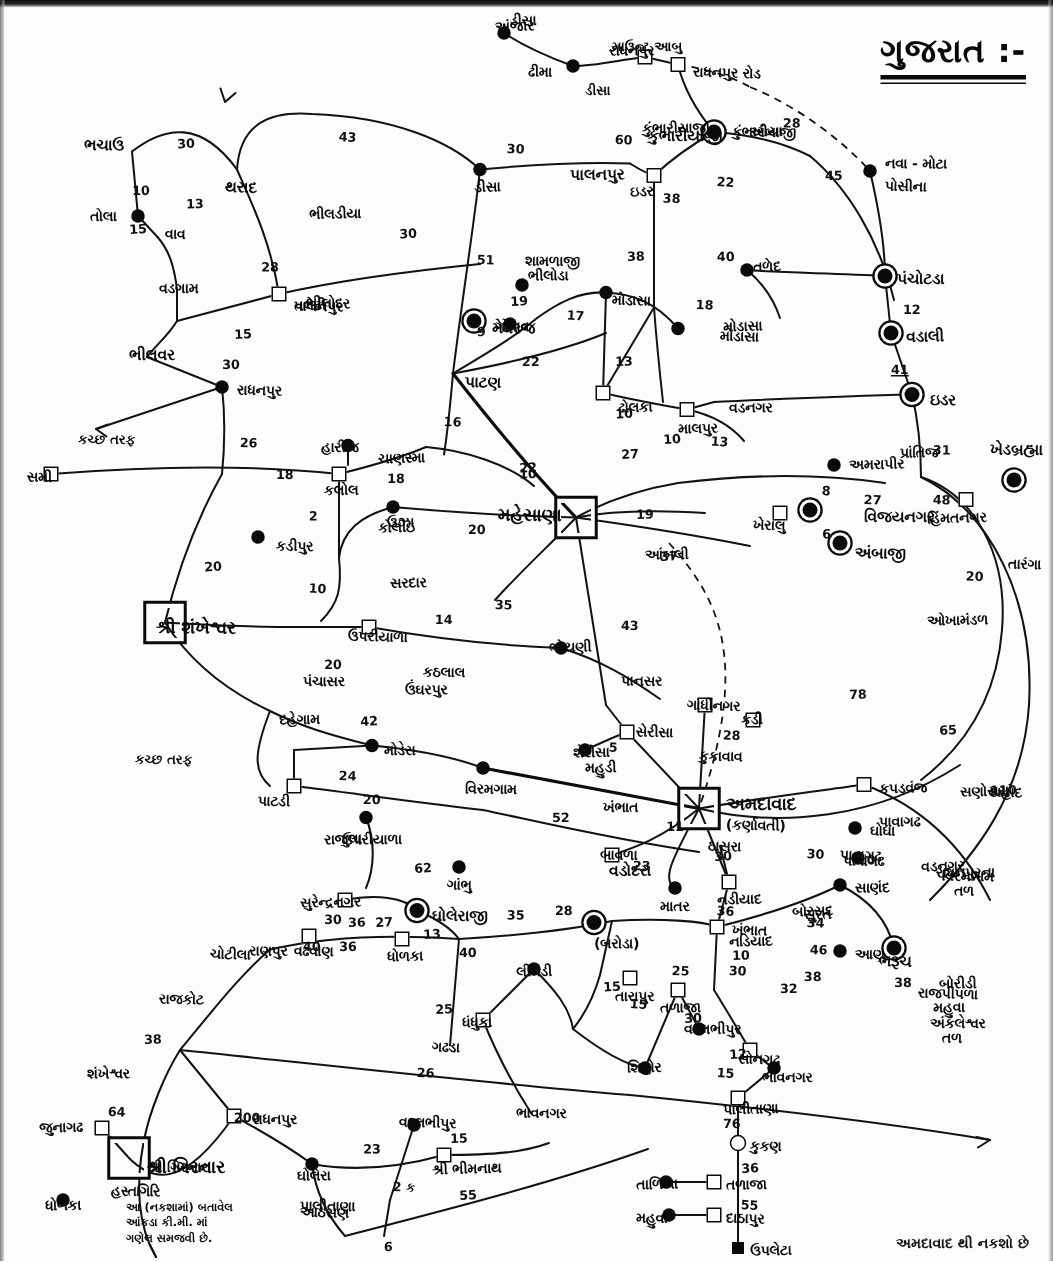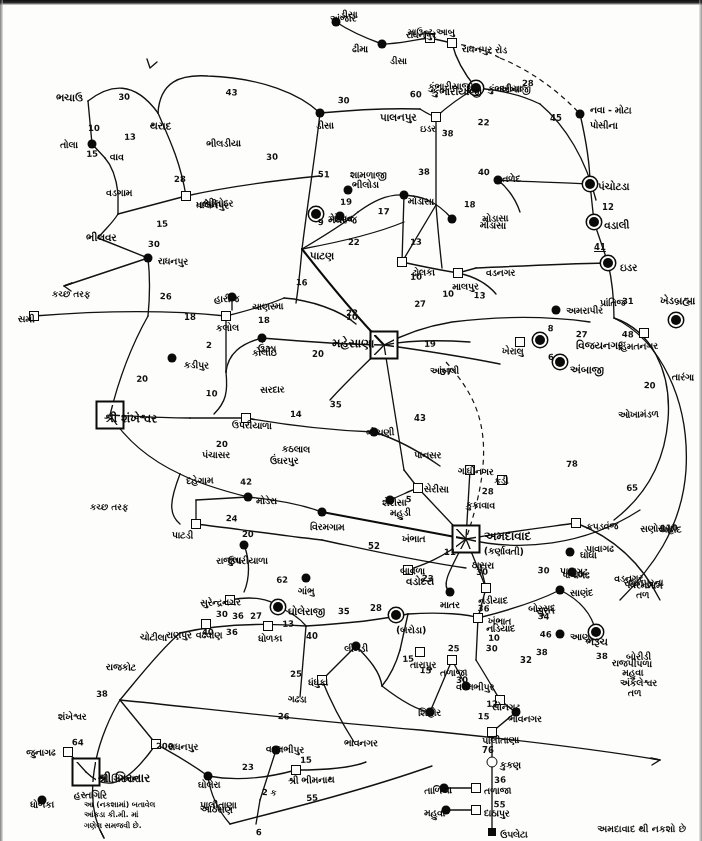--- a/index.html
+++ b/index.html
@@ -602,20 +602,21 @@
     </div>
 
   <div id="layer-arrows">
       <div class="lbl arrowlbl" style="left: 52px; top: 290px;">કચ્છ તરફ</div>
       <div class="lbl arrowlbl" style="left: 90px; top: 503px;">કચ્છ તરફ</div>
       <div class="lbl arrowlbl" style="left: 390px; top: 57px;">ડીસા</div>
       <div class="lbl arrowlbl" style="left: 408px; top: 28px;">માઉન્ટ આબુ</div>
     </div>
 
   <div id="title-block">
+    <div id="title-text">ગુજરાત :-</div>
     <div id="title-rule1"></div>
     <div id="title-rule2"></div>
   </div>
 
   <div id="note-block">
       <div>આ (નકશામાં) બતાવેલ</div>
       <div>આંકડા કી.મી. માં</div>
       <div>ગણેલ સમજવી છે.</div>
     </div>
 

